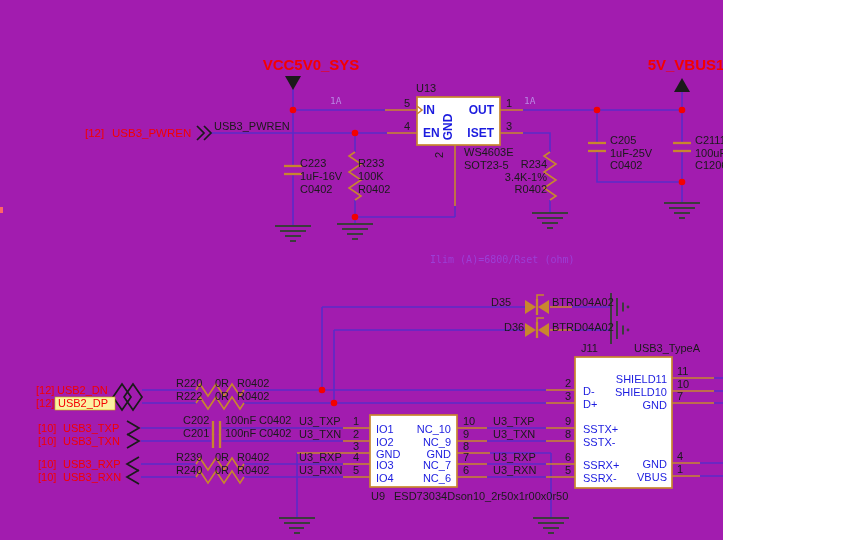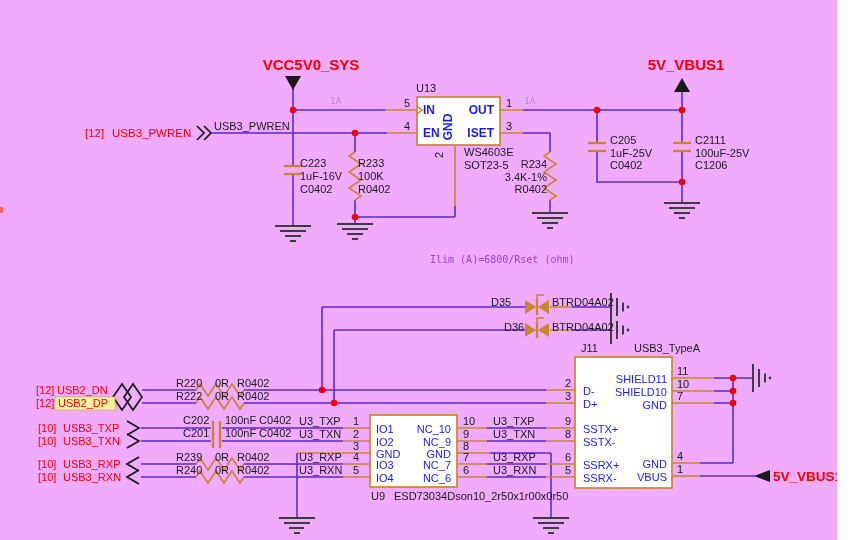--- a/index.html
+++ b/index.html
@@ -1,16 +1,16 @@
 <!DOCTYPE html>
 <html><head>
 <meta charset="utf-8">
 <style>
   html,body{margin:0;padding:0;background:#ffffff;}
-  #page{position:relative;width:837px;height:540px;background:#f0abfc;overflow:hidden;}
+  #page{position:relative;width:723px;height:540px;background:#a21caf;overflow:hidden;}
   svg{position:absolute;left:0;top:0;}
   text{font-family:"Liberation Sans",sans-serif;font-size:11px;fill:#1a1a1a;}
   .b{fill:#1c1cdf;}
   .bb{fill:#1c1cdf;font-weight:bold;font-size:12px;}
   .r{fill:#f40000;}
   .r115{font-size:11.5px;}
   .pf{fill:#f40000;font-weight:bold;font-size:15px;}
   .pf2{fill:#f40000;font-weight:bold;font-size:13.5px;}
   .m{font-family:"DejaVu Sans Mono",monospace;}
   .cur{fill:#b987e3;font-size:9.5px;}

